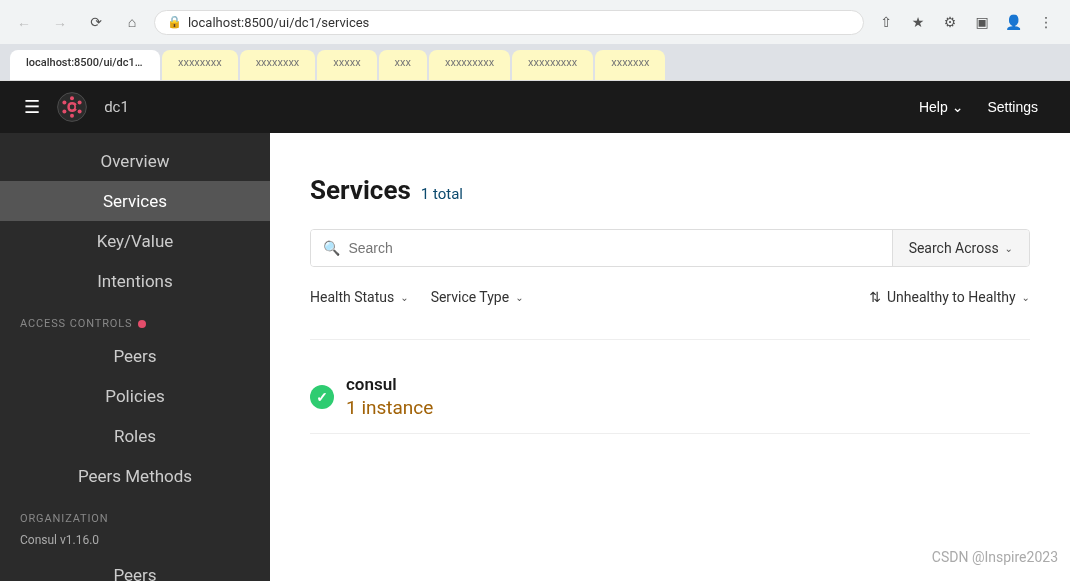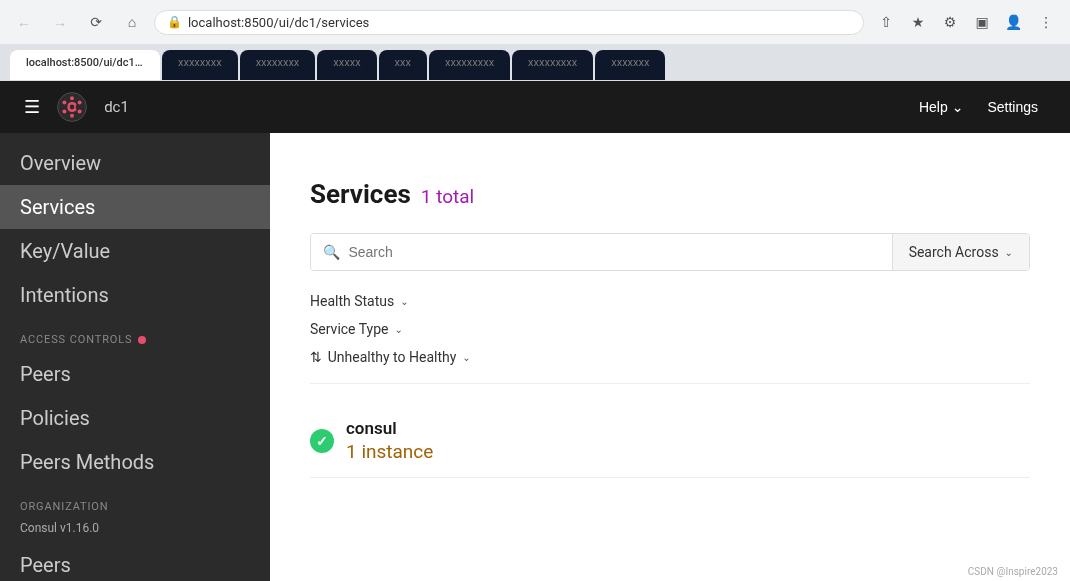--- a/index.html
+++ b/index.html
@@ -9,75 +9,75 @@
     .browser-chrome { background: #f1f3f4; border-bottom: 1px solid #ddd; }
     .browser-toolbar { display: flex; align-items: center; padding: 8px 10px; gap: 8px; background: #f1f3f4; }
     .browser-nav-btn { width: 28px; height: 28px; border-radius: 50%; border: none; background: transparent; cursor: pointer; display: flex; align-items: center; justify-content: center; color: #555; font-size: 14px; }
     .browser-nav-btn.disabled { color: #bbb; cursor: default; }
     .address-bar { flex: 1; display: flex; align-items: center; background: white; border: 1px solid #ddd; border-radius: 20px; padding: 4px 12px; gap: 6px; font-size: 13px; color: #333; }
     .address-bar-icon { color: #666; font-size: 12px; }
     .address-bar-url { flex: 1; color: #333; }
     .browser-actions { display: flex; gap: 4px; align-items: center; }
     .browser-action-btn { width: 28px; height: 28px; border-radius: 50%; border: none; background: transparent; cursor: pointer; display: flex; align-items: center; justify-content: center; color: #555; font-size: 14px; }
     .browser-tabs { display: flex; background: #dee1e6; padding: 6px 10px 0; gap: 2px; height: 36px; overflow: hidden; }
-    .browser-tab { background: #0f172a; border-radius: 8px 8px 0 0; padding: 6px 16px; font-size: 11px; color: #777; cursor: pointer; white-space: nowrap; max-width: 150px; overflow: hidden; text-overflow: ellipsis; }
+    .browser-tab { background: #fef9c3; border-radius: 8px 8px 0 0; padding: 6px 16px; font-size: 11px; color: #777; cursor: pointer; white-space: nowrap; max-width: 150px; overflow: hidden; text-overflow: ellipsis; }
 
     
     .app-wrapper { display: flex; flex-direction: column; height: calc(581px - 36px - 40px); }
 
     
     .top-nav { background: #1a1a1a; color: white; display: flex; align-items: center; padding: 0 20px; height: 52px; flex-shrink: 0; }
     .hamburger-btn { background: none; border: none; color: white; cursor: pointer; font-size: 18px; margin-right: 12px; padding: 4px; display: flex; align-items: center; }
     .consul-logo { display: flex; align-items: center; gap: 8px; margin-right: 16px; }
     .consul-logo-icon { width: 32px; height: 32px; }
     .datacenter-label { color: #ccc; font-size: 15px; font-weight: 400; }
     .top-nav-spacer { flex: 1; }
     .top-nav-btn { background: none; border: none; color: white; cursor: pointer; font-size: 14px; padding: 6px 12px; display: flex; align-items: center; gap: 4px; }
 
     
     .body-layout { display: flex; flex: 1; overflow: hidden; }
 
     
     .sidebar { width: 270px; background: #2b2b2b; color: white; flex-shrink: 0; overflow-y: auto; display: flex; flex-direction: column; }
     .sidebar-nav { padding: 8px 0; flex: 1; }
-    .sidebar-item { padding: 10px 20px; font-size: 20px; cursor: pointer; color: #ccc; display: flex; align-items: center; gap: 8px; }
+    .sidebar-item { padding: 10px 20px; font-size: 17px; cursor: pointer; color: #ccc; display: flex; align-items: center; gap: 8px; justify-content: center; }
     .sidebar-item.active { background: #555; color: white; }
     .sidebar-section-label { padding: 16px 20px 6px; font-size: 11px; color: #888; text-transform: uppercase; letter-spacing: 0.08em; display: flex; align-items: center; gap: 6px; }
     .access-dot { width: 8px; height: 8px; background: #e44d6b; border-radius: 50%; display: inline-block; }
 
     
     .main-content { flex: 1; background: white; overflow-y: auto; padding: 32px 40px; }
     .page-title-row { display: flex; align-items: baseline; gap: 10px; margin-bottom: 24px; }
     .page-title { font-size: 26px; font-weight: 700; color: #1a1a1a; }
-    .page-subtitle { font-size: 19px; color: #a21caf; margin-top: 20px; }
+    .page-subtitle { font-size: 15px; color: #0c4a6e; margin-top: 20px; }
 
     
     .search-row { display: flex; gap: 0; margin-bottom: 16px; border: 1px solid #ddd; border-radius: 4px; overflow: hidden; }
     .search-input-wrapper { flex: 1; display: flex; align-items: center; padding: 0 12px; background: white; }
     .search-icon { color: #888; margin-right: 8px; font-size: 14px; }
     .search-input { border: none; outline: none; font-size: 14px; color: #3b82f6; flex: 1; padding: 10px 0; background: transparent; }
     .search-across-btn { display: flex; align-items: center; gap: 6px; padding: 10px 16px; background: #f5f5f5; border-left: 1px solid #ddd; cursor: pointer; font-size: 14px; color: #333; white-space: nowrap; }
 
     
-    .filter-row { display: flex; align-items: flex-start; gap: 0; margin-bottom: 20px; border-bottom: 1px solid #eee; padding-bottom: 12px; flex-direction: column; }
+    .filter-row { display: flex; align-items: flex-end; gap: 0; margin-bottom: 20px; border-bottom: 1px solid #eee; padding-bottom: 28px; }
     .filter-btn { display: flex; align-items: center; gap: 6px; padding: 6px 14px 6px 0; font-size: 14px; color: #333; cursor: pointer; margin-right: 8px; }
     .filter-spacer { flex: 1; }
     .sort-btn { display: flex; align-items: center; gap: 6px; padding: 6px 0; font-size: 14px; color: #333; cursor: pointer; }
     .chevron { font-size: 10px; color: #555; }
 
     
     .service-item { display: flex; align-items: center; padding: 14px 0; border-bottom: 1px solid #eee; cursor: pointer; }
     .service-status-icon { width: 24px; height: 24px; border-radius: 50%; background: #2ecc71; display: flex; align-items: center; justify-content: center; margin-right: 12px; flex-shrink: 0; }
     .service-status-icon .check { color: white; font-size: 14px; font-weight: bold; }
     .service-info { flex: 1; }
     .service-name { font-size: 17px; font-weight: 600; color: #1a1a1a; }
     .service-instances { font-size: 19px; color: #a16207; margin-top: 2px; }
 
     
-    .watermark { position: fixed; bottom: 4px; right: 12px; font-size: 10px; color: #aaa; }
+    .watermark { position: fixed; bottom: 16px; right: 12px; font-size: 14px; color: #aaa; }
   </style>
 </head>
 <body>
 
 <div class="browser-chrome">
   <div class="browser-toolbar">
     <button class="browser-nav-btn disabled">←</button>
     <button class="browser-nav-btn disabled">→</button>
     <button class="browser-nav-btn">⟳</button>
     <button class="browser-nav-btn">⌂</button>
@@ -155,20 +155,23 @@
           <span>ACCESS CONTROLS</span>
           <span class="access-dot"></span>
         </div>
         <div class="sidebar-item">
           <span>Peers</span>
         </div>
         <div class="sidebar-item">
           <span>Policies</span>
         </div>
         <div class="sidebar-item">
+          <span>Roles</span>
+        </div>
+        <div class="sidebar-item">
           <span>Peers Methods</span>
         </div>
 
         <div class="sidebar-section-label">
           <span>ORGANIZATION</span>
         </div>
         <div style="padding: 2px 20px 8px; font-size: 12px; color: #aaa;">Consul v1.16.0</div>
         <div class="sidebar-item">
           <span>Peers</span>
         </div>

